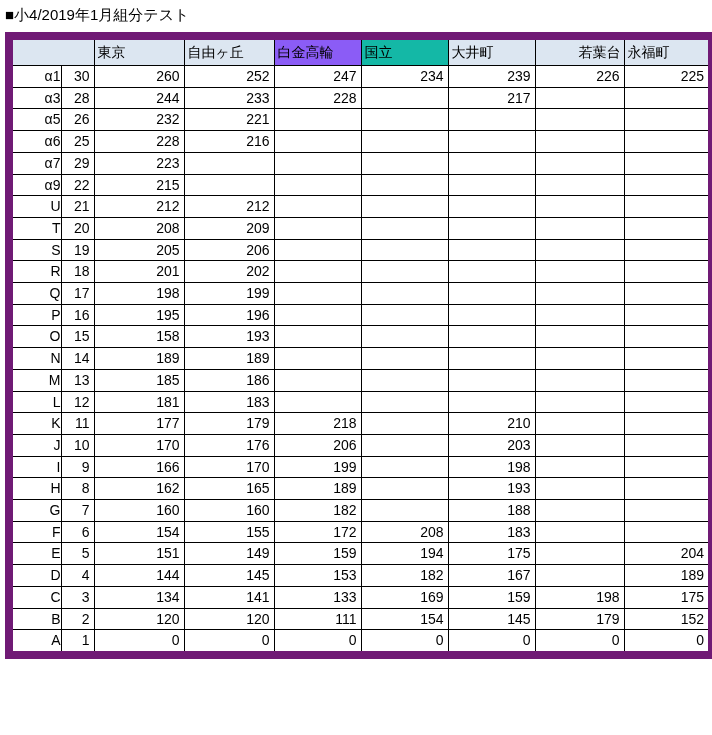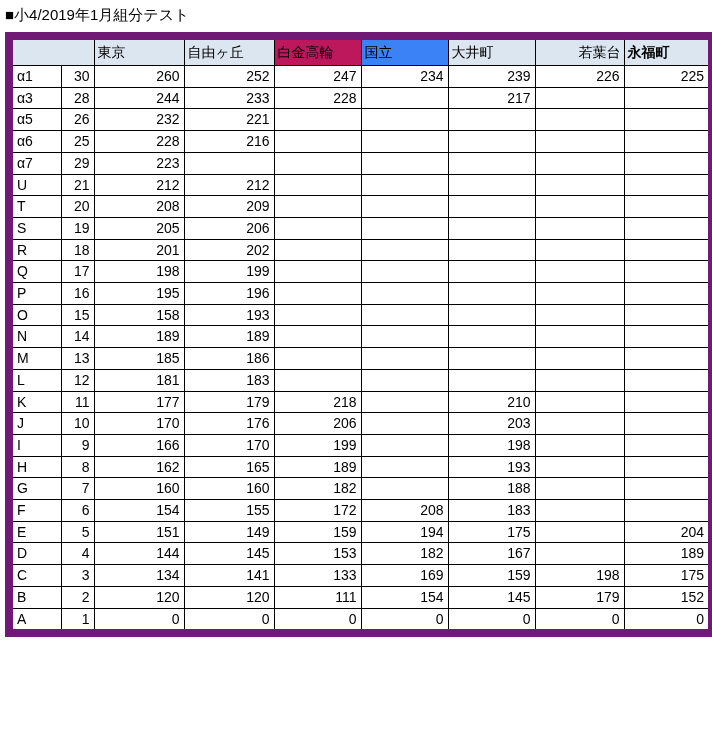--- a/index.html
+++ b/index.html
@@ -46,21 +46,21 @@
     text-align: left;
     height: 25px;
     padding: 0 3px;
   }
   .score-table td {
     height: 20.7px;
     padding: 0;
     line-height: 20.7px;
   }
   .score-table td.c-class {
-    text-align: left;
+    text-align: right;
     padding-left: 4px;
   }
   .score-table td.c-num {
     text-align: right;
     padding-right: 4px;
   }
 </style>
 </head>
 <body>
 
@@ -77,25 +77,25 @@
         <col style="width:87px">
       <col style="width:87px">
         <col style="width:89px">
         <col style="width:88px">
     </colgroup>
     <thead>
       <tr>
         <th colspan="2" style="background: rgb(220, 230, 241);"></th>
         <th style="background: rgb(220, 230, 241);">東京</th>
         <th style="background: rgb(220, 230, 241);">自由ヶ丘</th>
-        <th style="background: #be185d;">白金高輪</th>
-        <th style="background: #3b82f6;">国立</th>
+        <th style="background: #8b5cf6;">白金高輪</th>
+        <th style="background: #14b8a6;">国立</th>
         <th style="background: rgb(220, 230, 241);">大井町</th>
         <th style="background: rgb(220, 230, 241); text-align: right;">若葉台</th>
-        <th style="background: rgb(220, 230, 241); font-weight: bold;">永福町</th>
+        <th style="background: rgb(220, 230, 241);">永福町</th>
       </tr>
     </thead>
     <tbody>
         <tr>
           <td class="c-class">α1</td>
           <td class="c-num">30</td>
           <td class="c-num">260</td>
           <td class="c-num">252</td>
           <td class="c-num">247</td>
           <td class="c-num">234</td>
@@ -141,20 +141,31 @@
           <td class="c-num">29</td>
           <td class="c-num">223</td>
           <td class="c-num"></td>
           <td class="c-num"></td>
           <td class="c-num"></td>
           <td class="c-num"></td>
           <td class="c-num"></td>
           <td class="c-num"></td>
         </tr>
         <tr>
+          <td class="c-class">α9</td>
+          <td class="c-num">22</td>
+          <td class="c-num">215</td>
+          <td class="c-num"></td>
+          <td class="c-num"></td>
+          <td class="c-num"></td>
+          <td class="c-num"></td>
+          <td class="c-num"></td>
+          <td class="c-num"></td>
+        </tr>
+        <tr>
           <td class="c-class">U</td>
           <td class="c-num">21</td>
           <td class="c-num">212</td>
           <td class="c-num">212</td>
           <td class="c-num"></td>
           <td class="c-num"></td>
           <td class="c-num"></td>
           <td class="c-num"></td>
           <td class="c-num"></td>
         </tr>

